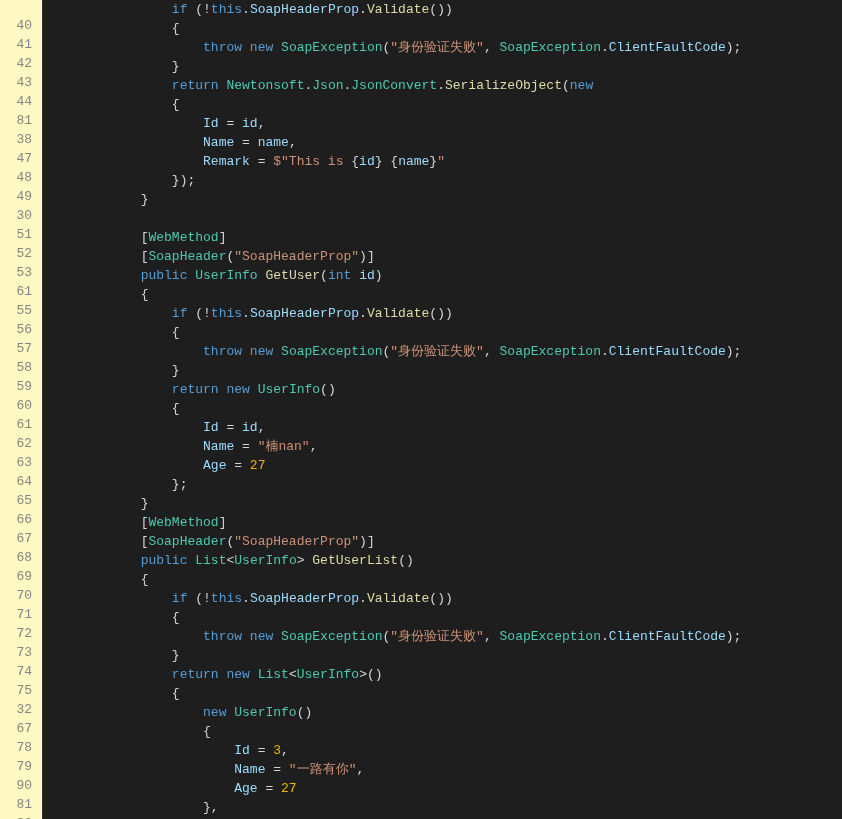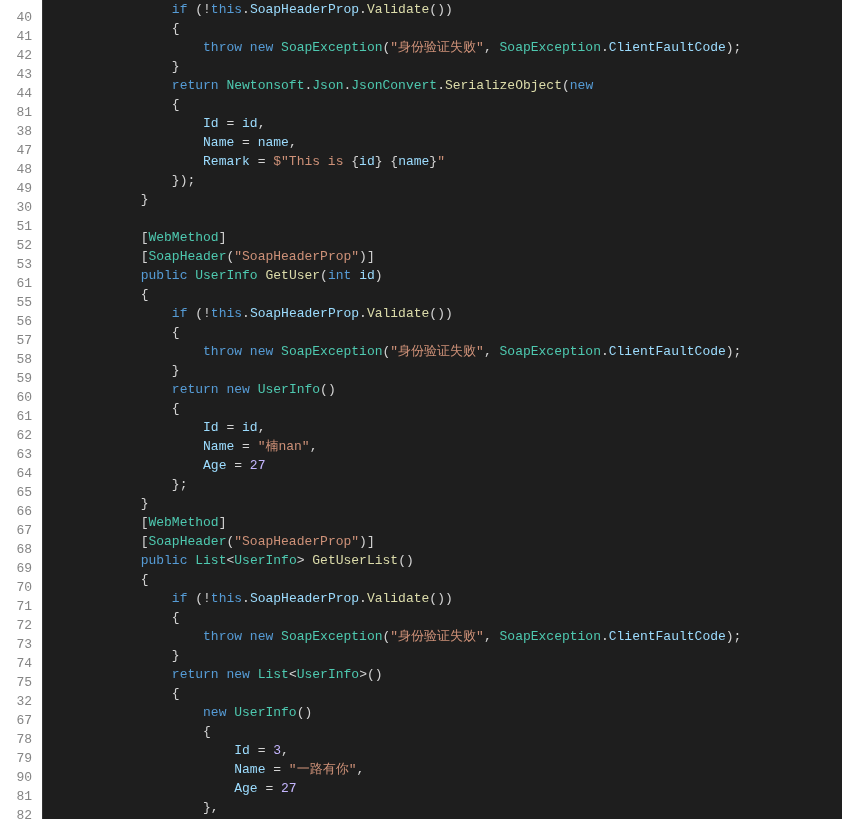--- a/index.html
+++ b/index.html
@@ -13,41 +13,41 @@
     width: 842px;
     height: 819px;
     overflow: hidden;
   }
   .editor {
     display: flex;
     flex-direction: row;
     height: 100%;
   }
   .gutter {
-    background: #ffffff;
+    background: #fef9c3;
     color: #858585;
     text-align: right;
-    padding: 8px 10px 0 8px;
+    padding: 16px 10px 0 8px;
     user-select: none;
     border-right: 1px solid #333;
     min-width: 24px;
   }
   .code {
     white-space: pre;
     padding-left: 4px;
     flex: 1;
     overflow: hidden;
   }
   .line { height: 19px; }
   .gline { height: 19px; }
 
   .kw   { color: #569cd6; }   
   .type { color: #4ec9b0; }   
   .str  { color: #ce9178; }   
-  .num  { color: #c4b5fd; }   
+  .num  { color: #eab308; }   
   .fn   { color: #dcdcaa; }   
   .id   { color: #9cdcfe; }   
   .pn   { color: #d4d4d4; }
 </style>
 </head>
 <body>
 
 <div class="editor">
   <div class="gutter" id="gutter">
       <div class="gline">40</div>

